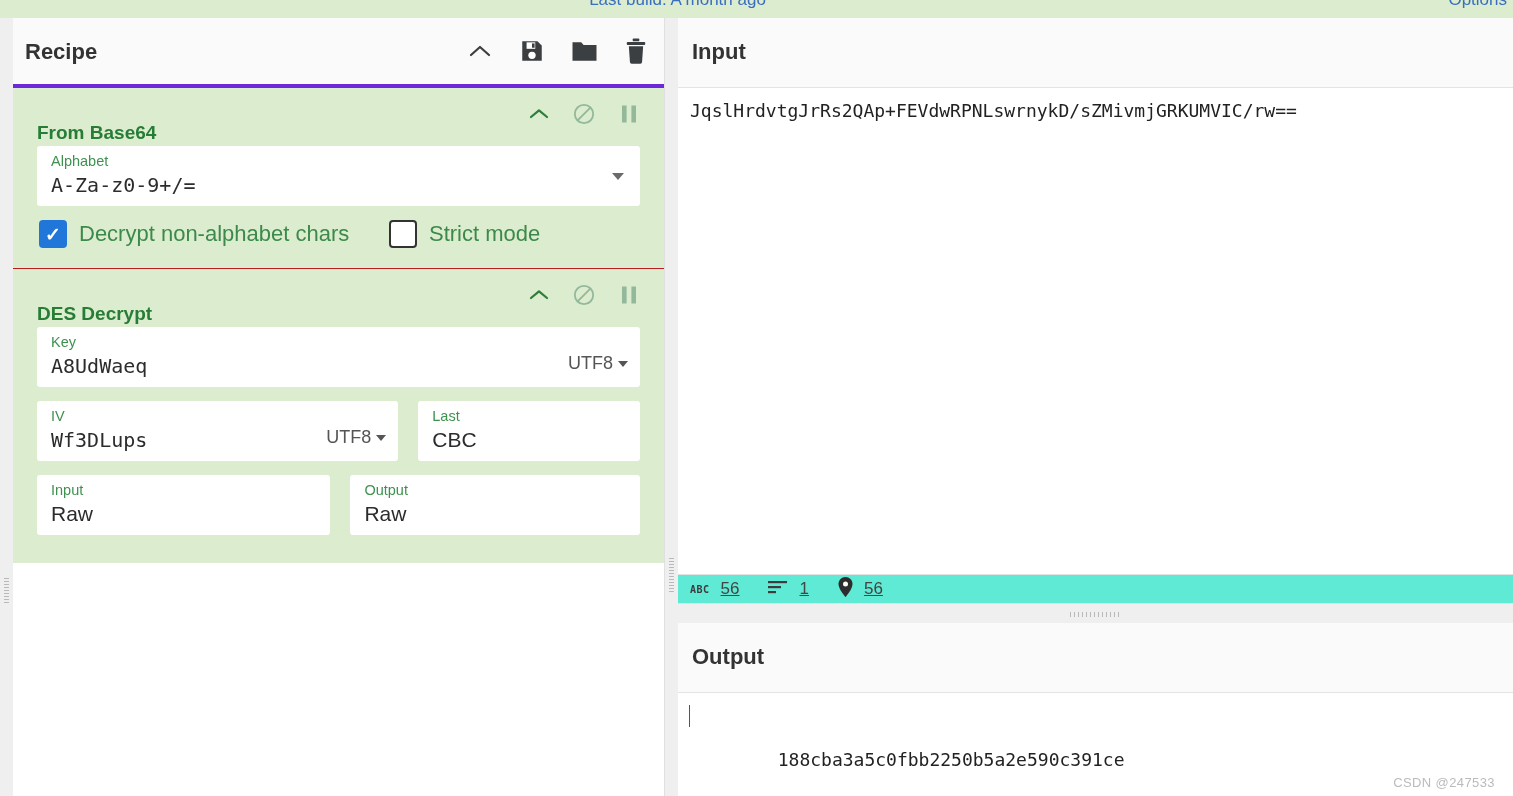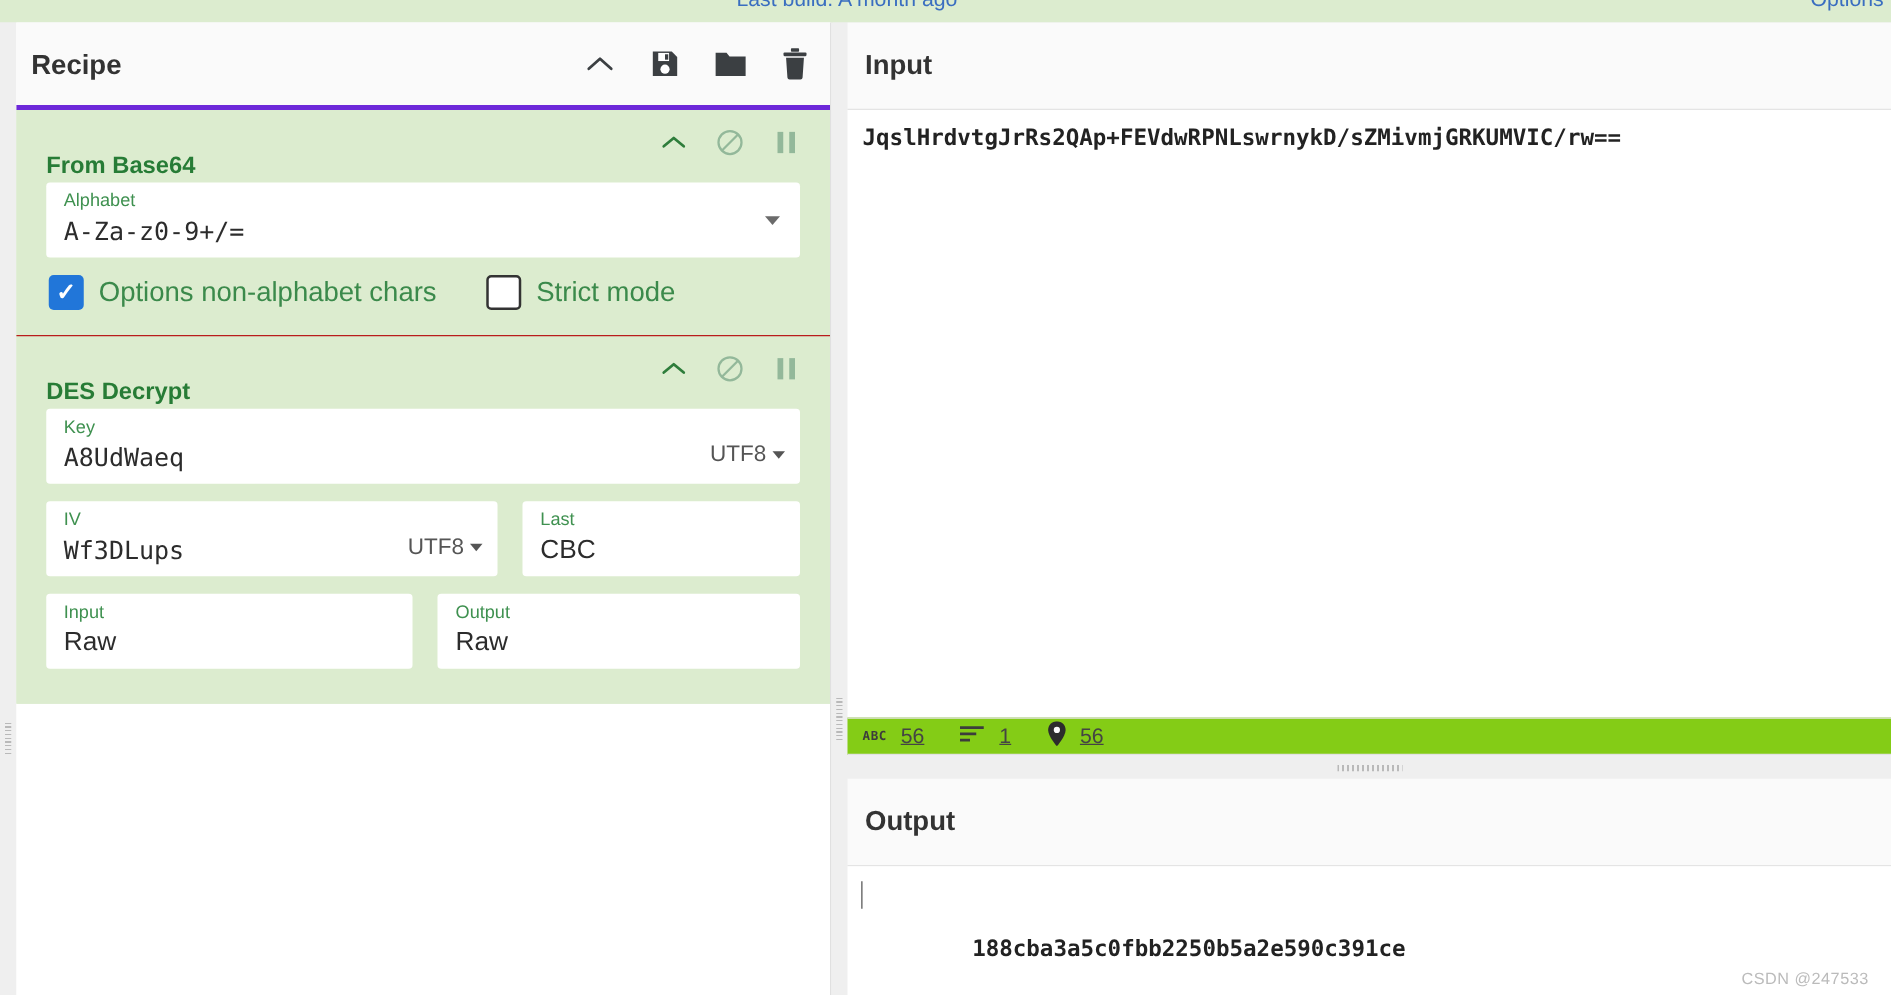--- a/index.html
+++ b/index.html
@@ -137,30 +137,30 @@
     border-bottom: 1px solid #e4e4e4;
   }
   .io-title {
     position: absolute; left: 14px; top: 21px;
     font-size: 22px; font-weight: bold; color: #333;
   }
   .io-body {
     background: #fff; padding: 12px 0 0 12px;
     font-family: "DejaVu Sans Mono", monospace;
     font-size: 18px; color: #222; line-height: 22px;
-    white-space: pre-wrap; word-break: break-all; font-weight: bold;
+    white-space: pre-wrap; word-break: break-all;
   }
 
   
   .input-panel { top: 0; height: 556px; }
   .input-panel .io-body { height: 486px; }
 
   .status-bar {
     position: absolute; left: 12px; top: 556px; width: 835px; height: 30px;
-    background: #84cc16; border-top: 1px solid #e2e2e2; border-bottom: 1px solid #e2e2e2;
+    background: #5eead4; border-top: 1px solid #e2e2e2; border-bottom: 1px solid #e2e2e2;
     display: flex; align-items: center; padding-left: 12px; gap: 8px;
   }
   .status-item { display: flex; align-items: center; gap: 11px; margin-right: 21px; }
   .status-val { font-size: 17px; color: #444; text-decoration: underline; }
   .abc-icon {
     font-size: 10px; font-weight: bold; letter-spacing: .5px;
     color: #3c3c3c; border: 0; font-family: "DejaVu Sans Mono", monospace;
   }
 
   .h-splitter {
@@ -266,21 +266,21 @@
             <div class="field-value">A-Za-z0-9+/=</div>
             <div class="select-caret"></div>
           </div>
         </div>
 
         <div class="check-row">
           <div class="check-item" style="width:350px;">
             <div class="cb on">
                 <span class="cb-mark">✓</span>
               </div>
-            <div class="check-label">Options non-alphabet chars</div>
+            <div class="check-label">Decrypt non-alphabet chars</div>
           </div>
           <div class="check-item">
             <div class="cb off"></div>
             <div class="check-label">Strict mode</div>
           </div>
         </div>
       </div>
 
       <div class="op">
         <div class="op-head">

